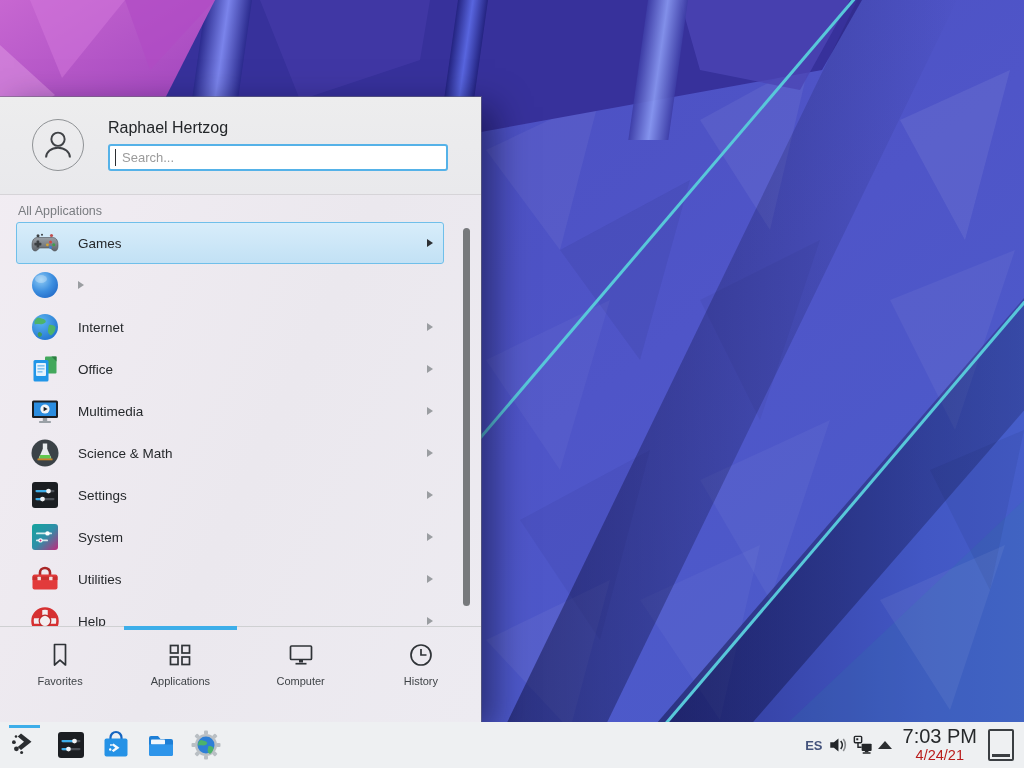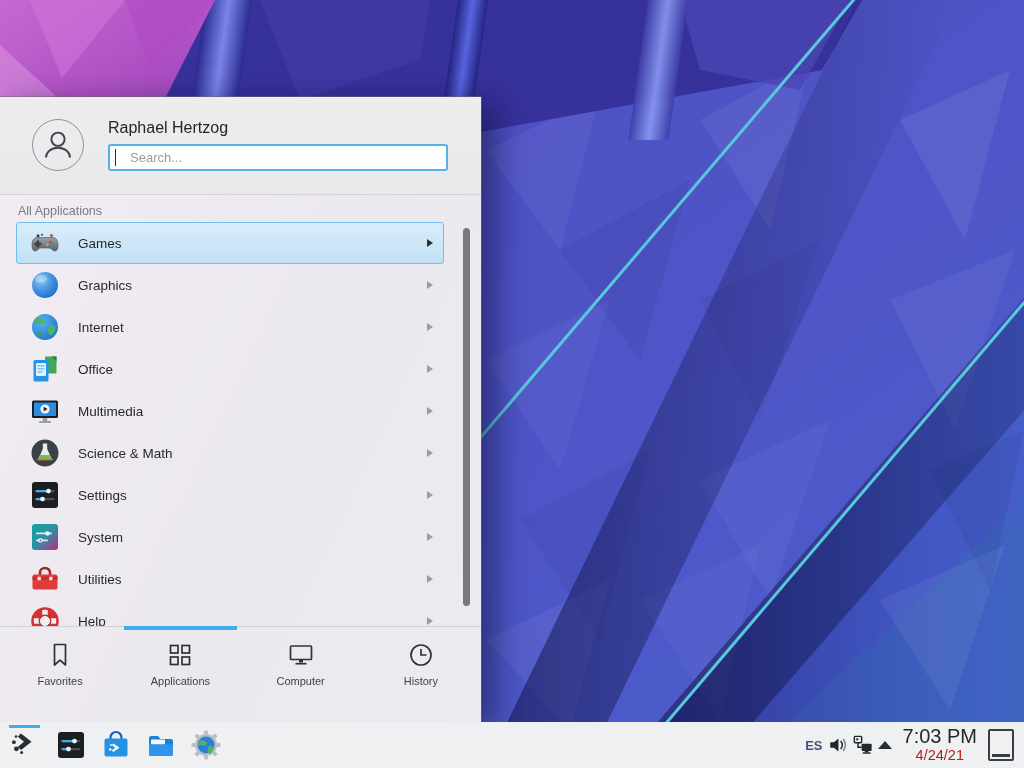--- a/index.html
+++ b/index.html
@@ -15,21 +15,21 @@
     display:flex;flex-direction:column}
   .menu-header{height:98px;flex:none;background:linear-gradient(180deg,#ededee,#e9e9ec);
     border-bottom:1px solid #d6d4d8;padding:22px 32px 0 32px;display:flex;gap:24px}
   .avatar{width:52px;height:52px;border-radius:50%;border:1px solid #8f9295;flex:none;
     display:flex;align-items:center;justify-content:center;background:transparent;cursor:pointer}
   .avatar svg{width:46px;height:46px}
   .user-col{flex:1;min-width:0}
   .user-name{font-size:16px;color:#232629;margin-bottom:7px;white-space:nowrap}
   .search-wrap{position:relative;width:340px;height:27px}
   .search-input{width:100%;height:100%;border:2px solid #55b2e8;border-radius:3px;
-    background:#fff;padding:0 20px;font-size:13px;color:#232629;outline:none}
+    background:#fff;padding:0 12px;font-size:13px;color:#232629;outline:none}
   .search-input::placeholder{color:#9b9b9b}
   .caret-bar{position:absolute;left:7px;top:5px;width:1px;height:17px;background:#2b2e31}
   .section-label{flex:none;height:27px;padding:9px 0 0 18px;font-size:12.5px;color:#797c80}
   .cat-list{position:relative;flex:none;height:404px;overflow:hidden;padding:0 37px 0 16px}
   .cat-row{height:42px;display:flex;align-items:center;border:1px solid transparent;
     border-radius:3px;padding:0 10px 0 12px;cursor:pointer}
   .cat-row.selected{background:linear-gradient(180deg,#d8edfa,#c2e1f5);border-color:#6fbfea}
   .cat-icon{width:32px;height:32px;margin-right:17px;flex:none}
   .cat-icon svg{width:32px;height:32px;display:block}
   .cat-label{font-size:13.5px;color:#26292c;flex:1}
@@ -201,21 +201,20 @@
                 <radialGradient id="gr" cx="0.35" cy="0.3" r="0.9">
                   <stop offset="0" stop-color="#8ecbf5"></stop>
                   <stop offset="0.5" stop-color="#3d8fe0"></stop>
                   <stop offset="1" stop-color="#1a5fc0"></stop>
                 </radialGradient>
               </defs>
               <circle cx="16" cy="16" r="13" fill="url(#gr)"></circle>
               <ellipse cx="12" cy="10" rx="6" ry="4" fill="#ffffff" opacity="0.28"></ellipse>
             </svg>
           </span>
-    <span class="cat-label">Graphics</span>
     <span class="cat-arrow"></span>
   </div>
 
   <div class="cat-row">
     <span class="cat-icon">
             <svg viewBox="0 0 32 32">
               <defs>
                 <radialGradient id="gl" cx="0.35" cy="0.3" r="0.95">
                   <stop offset="0" stop-color="#5ab4f0"></stop>
                   <stop offset="1" stop-color="#1565c8"></stop>

